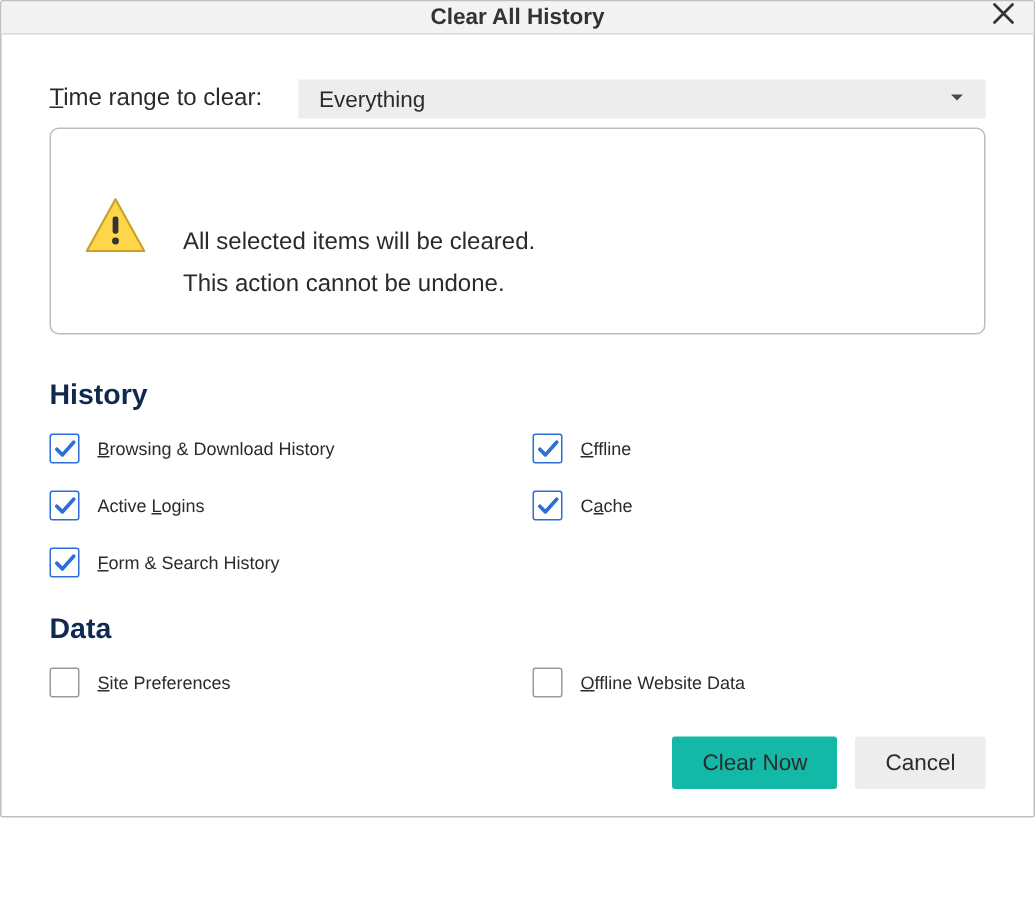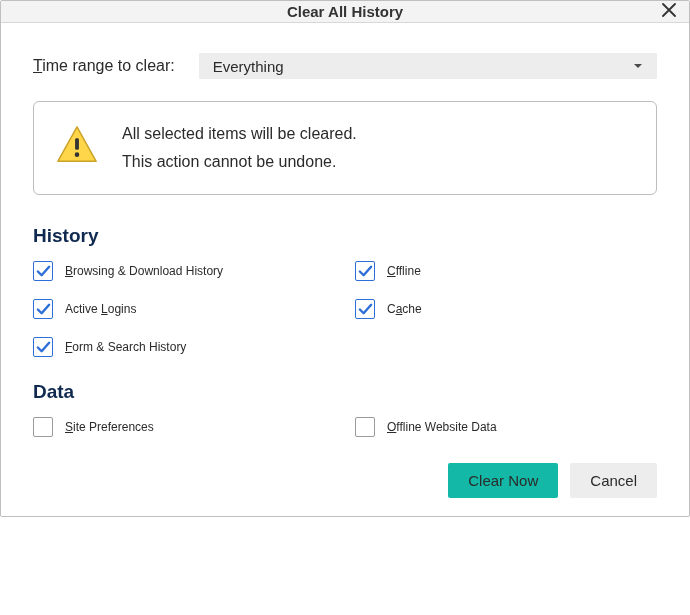--- a/index.html
+++ b/index.html
@@ -45,21 +45,21 @@
       color: #333;
     }
     .close-btn svg { width: 14px; height: 14px; }
     .content {
       padding: 30px 32px 18px 32px;
     }
     .time-row {
       display: flex;
       align-items: center;
       gap: 24px;
-      margin-bottom: 22px;
+      margin-bottom: 6px;
     }
     .time-label {
       font-size: 16px;
       color: #2b2b2b;
       white-space: nowrap;
     }
     .time-label .ul { text-decoration: underline; }
     .select {
       flex: 1;
       height: 26px;
@@ -87,20 +87,21 @@
       display: flex;
       gap: 22px;
       align-items: center;
       margin-bottom: 30px;
     }
     .warning-icon svg { width: 46px; height: 46px; }
     .warning-text {
       font-size: 16px;
       color: #2b2b2b;
       line-height: 28px;
+      margin-top: 44px;
     }
 
     .section-title {
       font-size: 19px;
       font-weight: 700;
       color: #10294f;
       margin-bottom: 14px;
     }
     .section + .section { margin-top: 24px; }
 

